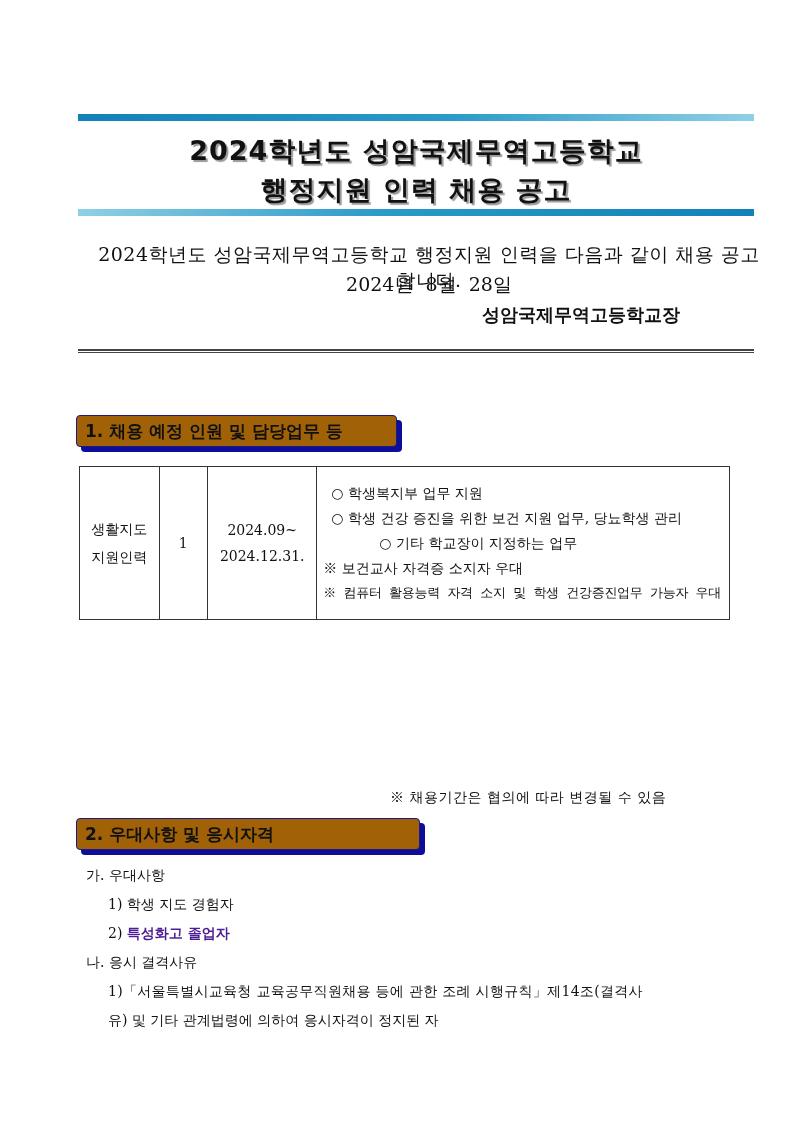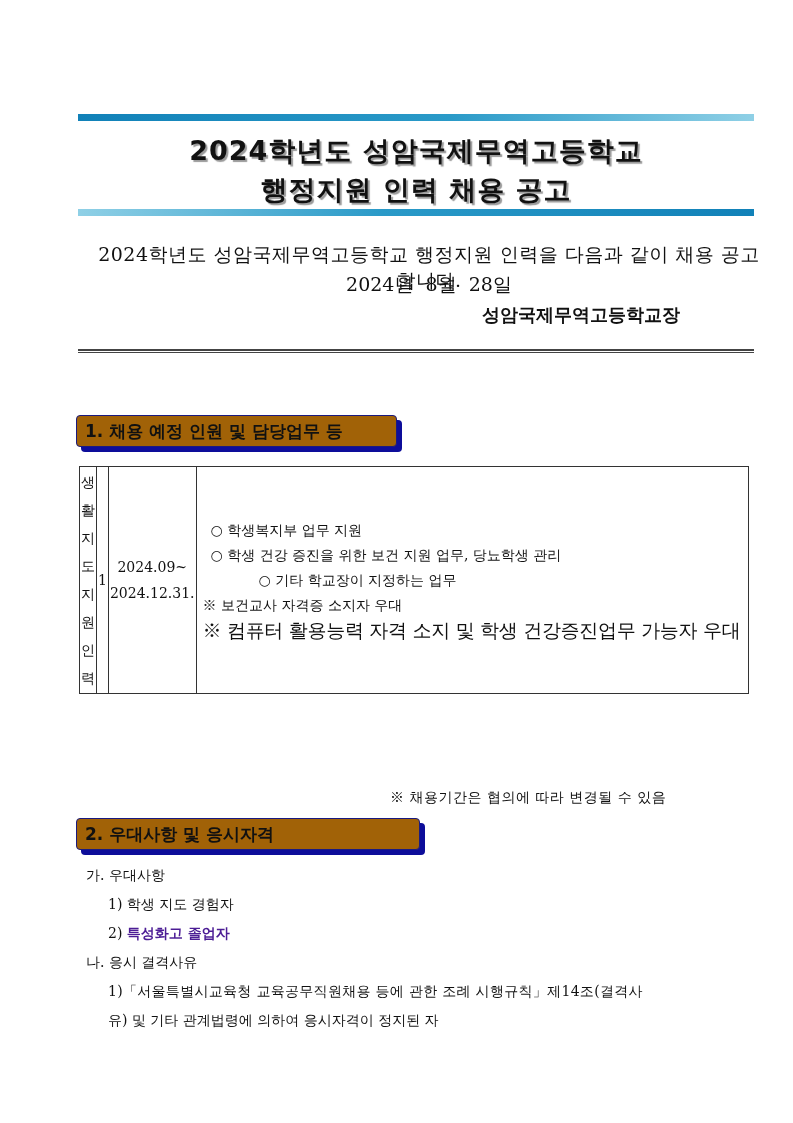--- a/index.html
+++ b/index.html
@@ -74,21 +74,21 @@
     <td class="c" style="white-space:pre-line; line-height:28px;">생활지도
 지원인력</td>
     <td class="c">1</td>
     <td class="c" style="white-space:pre-line; line-height:26px;">2024.09~
 2024.12.31.</td>
     <td class="duties" style="padding-left:6px;">
       <div class="duty" style="padding-left:8px;">○  학생복지부 업무 지원</div>
       <div class="duty" style="padding-left:8px;">○  학생 건강 증진을 위한 보건 지원 업무, 당뇨학생 관리</div>
       <div class="duty" style="padding-left:8px;margin-left:48px;">○  기타 학교장이 지정하는 업무</div>
       <div class="duty">※ 보건교사 자격증 소지자 우대</div>
-      <div class="duty" style="font-size:19px; letter-spacing:-0.3px;">※ 컴퓨터 활용능력 자격 소지 및 학생 건강증진업무 가능자 우대</div>
+      <div class="duty" style="font-size:13px; letter-spacing:-0.3px;font-family:Liberation Mono, monospace;">※ 컴퓨터 활용능력 자격 소지 및 학생 건강증진업무 가능자 우대</div>
     </td>
   </tr>
 </tbody>
   </table>
 
 <div class="note">※  채용기간은 협의에 따라 변경될 수 있음</div>
 
 <div class="section-box sec2">
   <span>2. 우대사항 및 응시자격</span>
 </div>

